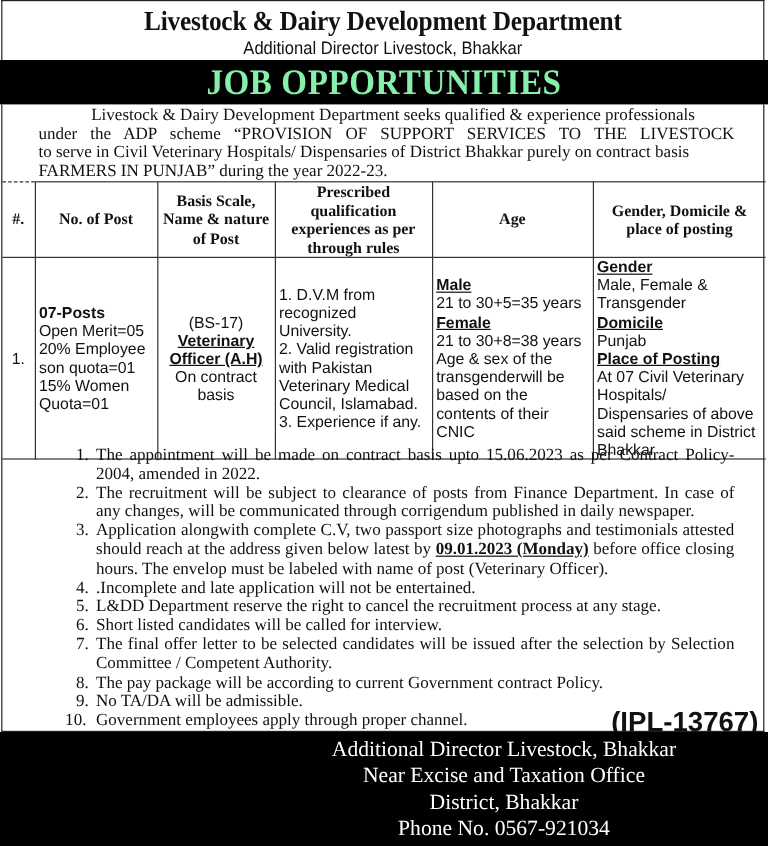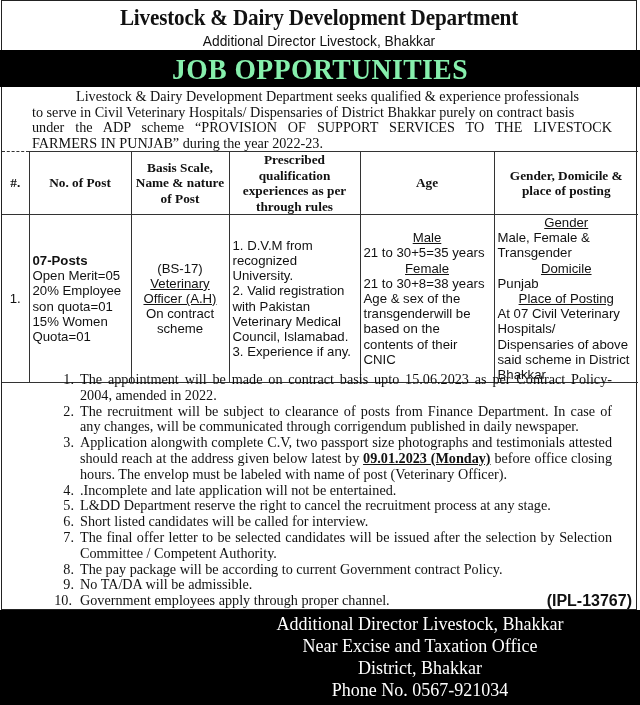--- a/index.html
+++ b/index.html
@@ -122,21 +122,21 @@
       font-family: "Liberation Sans", sans-serif;
       font-size: 13.2px;
       line-height: 15.2px;
     }
     td.sr { text-align: center; font-family: "Liberation Serif", serif; }
     td.posts { font-family: "Liberation Serif", serif; font-size: 14px; line-height: 15.5px; }
     td.scale { text-align: center; font-family: "Liberation Serif", serif; font-size: 14px; line-height: 15.5px;}
     td.qual, td.age, td.gender { font-family: "Liberation Serif", serif; font-size: 13.8px; line-height: 15.2px; }
     td.gender { vertical-align: top; padding-top: 3px; }
     .b { font-weight: bold; }
-    .u { text-decoration: underline; font-weight: normal; text-align: center; }
+    .u { text-decoration: underline; font-weight: bold; }
     .line { display: block; }
 
     ol.terms {
       position: absolute;
       left: 0; top: 285px;
       width: 636px;
       margin: 0;
       padding: 0;
       list-style: none;
     }
@@ -157,21 +157,21 @@
       text-align: right;
     }
     ol.terms li.t10 .num { left: 46px; }
     .deadline { font-weight: bold; text-decoration: underline; }
     .ipl {
       position: absolute;
       right: 4px;
       top: 505px;
       font-family: "Liberation Sans", sans-serif;
       font-weight: bold;
-      font-size: 16px;
+      font-size: 23px;
       line-height: 18px;
     }
     .footer {
       position: absolute;
       left: 0; top: 610px;
       width: 640px;
       height: 95px;
       background: #000;
       color: #fff;
     }
@@ -198,22 +198,22 @@
   </div>
 
   <div class="banner">
     <div class="banner-text">JOB OPPORTUNITIES</div>
   </div>
 
   <div class="body-box">
 
     <div class="intro">
       <span class="intro-line">Livestock &amp; Dairy Development Department seeks qualified &amp; experience professionals</span>
+      <span class="intro-line" style="text-indent:0;text-align-last:justify">under the ADP scheme “PROVISION OF SUPPORT SERVICES TO THE LIVESTOCK</span>
       <span class="intro-line" style="text-indent:0">to serve in Civil Veterinary Hospitals/ Dispensaries of District Bhakkar purely on contract basis</span>
-      <span class="intro-line" style="text-indent:0;text-align-last:justify">under the ADP scheme “PROVISION OF SUPPORT SERVICES TO THE LIVESTOCK</span>
       <span class="intro-line" style="text-indent:0">FARMERS IN PUNJAB” during the year 2022-23.</span>
     </div>
 
     <table class="jobs">
       <colgroup>
         <col style="width:27px">
         <col style="width:102px">
         <col style="width:98px">
         <col style="width:131px">
         <col style="width:134px">
@@ -237,21 +237,21 @@
             <span class="line">Open Merit=05</span>
             <span class="line">20% Employee</span>
             <span class="line">son quota=01</span>
             <span class="line">15% Women</span>
             <span class="line">Quota=01</span>
           </td>
           <td class="scale">
             <span class="line">(BS-17)</span>
             <span class="line u">Veterinary</span>
             <span class="line u">Officer (A.H)</span>
-            <span class="line">On contract scheme</span>
+            <span class="line">On contract basis</span>
           </td>
           <td class="qual">
             <span class="line">1. D.V.M from recognized University.</span>
             <span class="line">2. Valid registration with Pakistan Veterinary Medical Council, Islamabad.</span>
             <span class="line">3. Experience if any.</span>
           </td>
           <td class="age">
             <span class="line u">Male</span>
             <span class="line">21 to 30+5=35 years</span>
             <span class="line u">Female</span>

